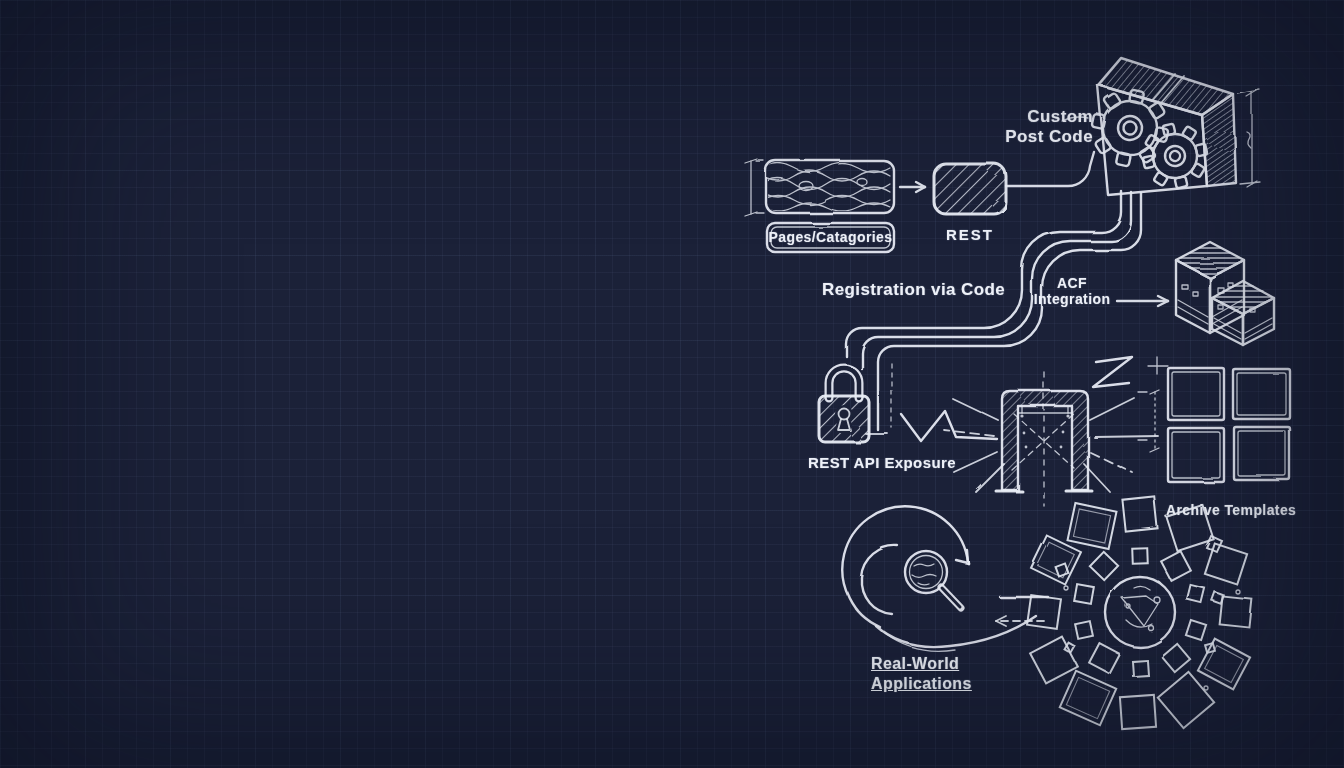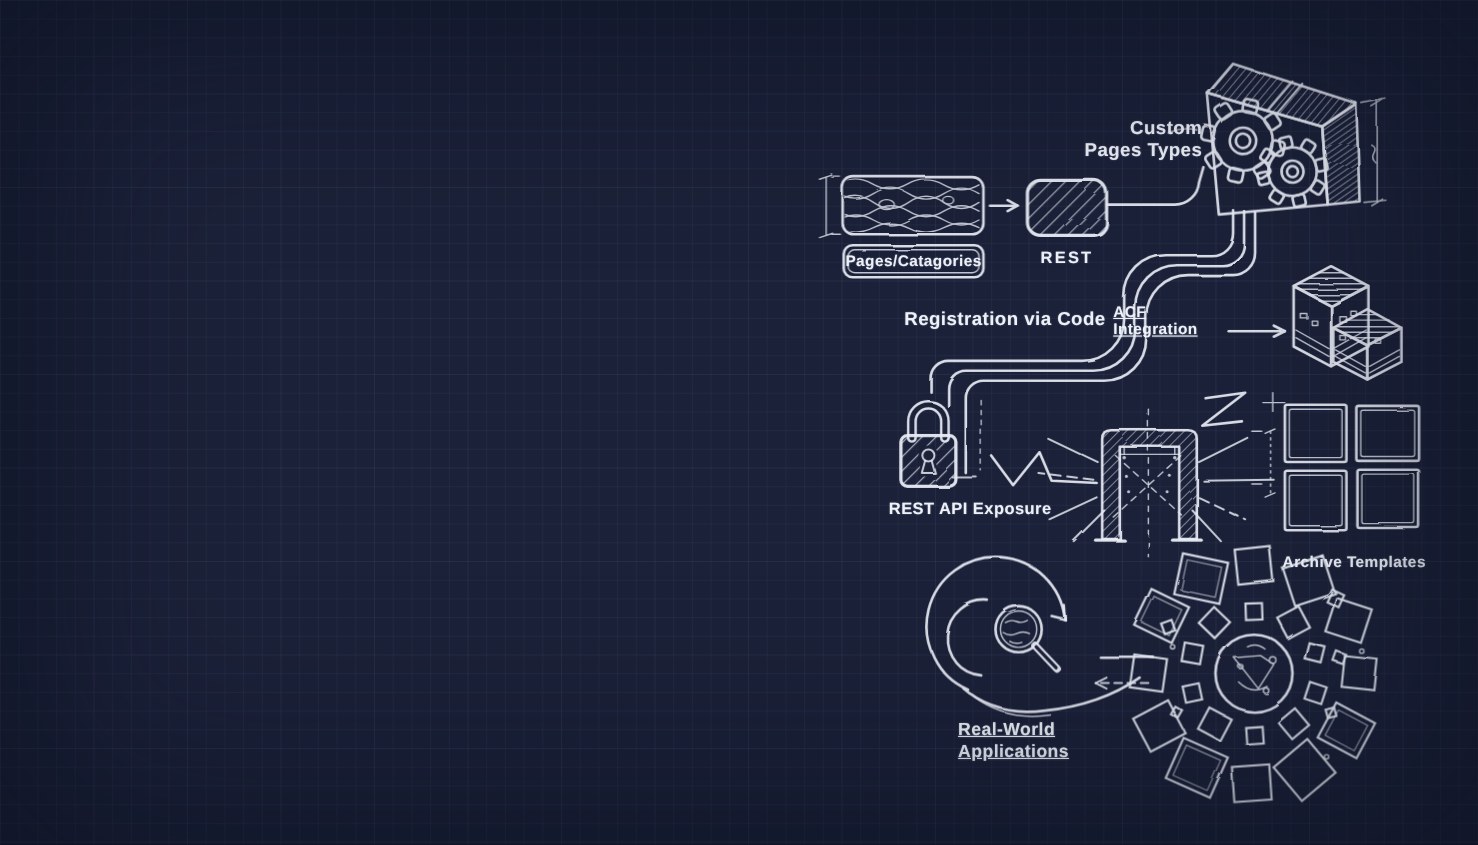--- a/index.html
+++ b/index.html
@@ -388,30 +388,30 @@
             <circle cx="1066" cy="588" r="2"></circle>
             <circle cx="1206" cy="688" r="2"></circle>
       </g>
     </g>
 
   </g>
 </svg>
 
 <div class="lbl" style="left:943px;top:107px;width:150px;text-align:right;font-size:17px;line-height:20px;">
   <div>Custom</div>
-  <div>Pages Types</div>
+  <div>Post Code</div>
 </div>
 
 <div class="lbl" style="left:767px;top:224px;width:127px;height:27px;line-height:27px;text-align:center;font-size:14px;">Pages/Catagories</div>
 
 <div class="lbl" style="left:934px;top:226px;width:72px;text-align:center;font-size:15px;letter-spacing:2px;">REST</div>
 
 <div class="lbl" style="left:822px;top:280px;font-size:17px;">Registration via Code</div>
 
-<div class="lbl" style="left:1012px;top:275px;width:120px;font-size:14px;line-height:16px;text-decoration:underline;">
+<div class="lbl" style="left:1012px;top:275px;width:120px;text-align:center;font-size:14px;line-height:16px;">
   <div>ACF</div>
   <div>Integration</div>
 </div>
 
 <div class="lbl" style="left:808px;top:454px;font-size:15px;">REST API Exposure</div>
 
 <div class="lbl" style="left:1166px;top:502px;width:128px;text-align:center;font-size:14px;">Archive Templates</div>
 
 <div class="lbl" style="left:871px;top:654px;font-size:16px;line-height:20px;text-decoration:underline;">
   <div>Real-World</div>

